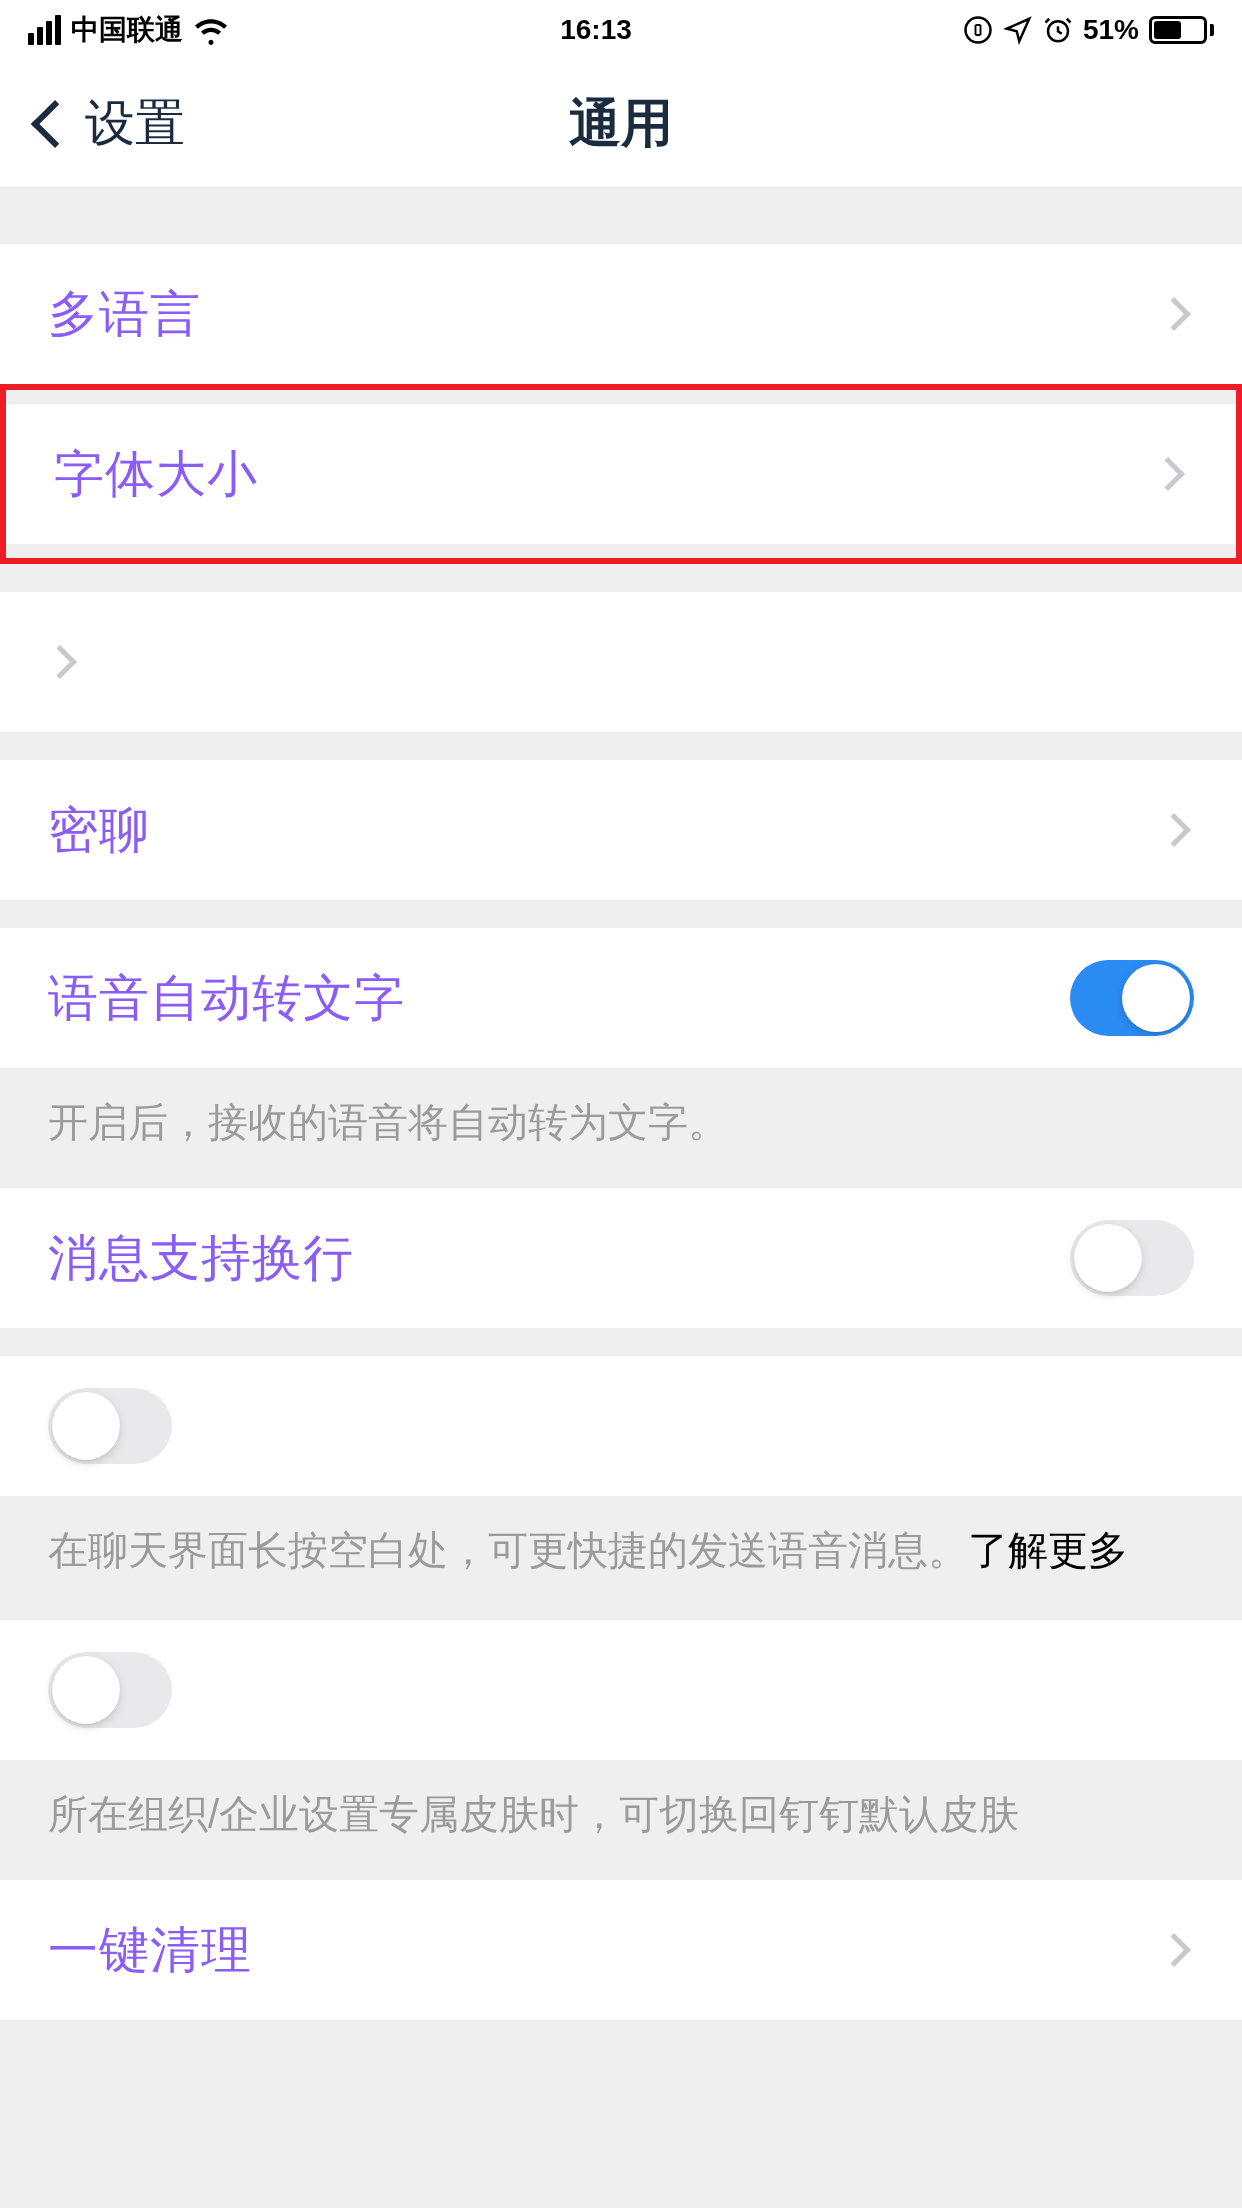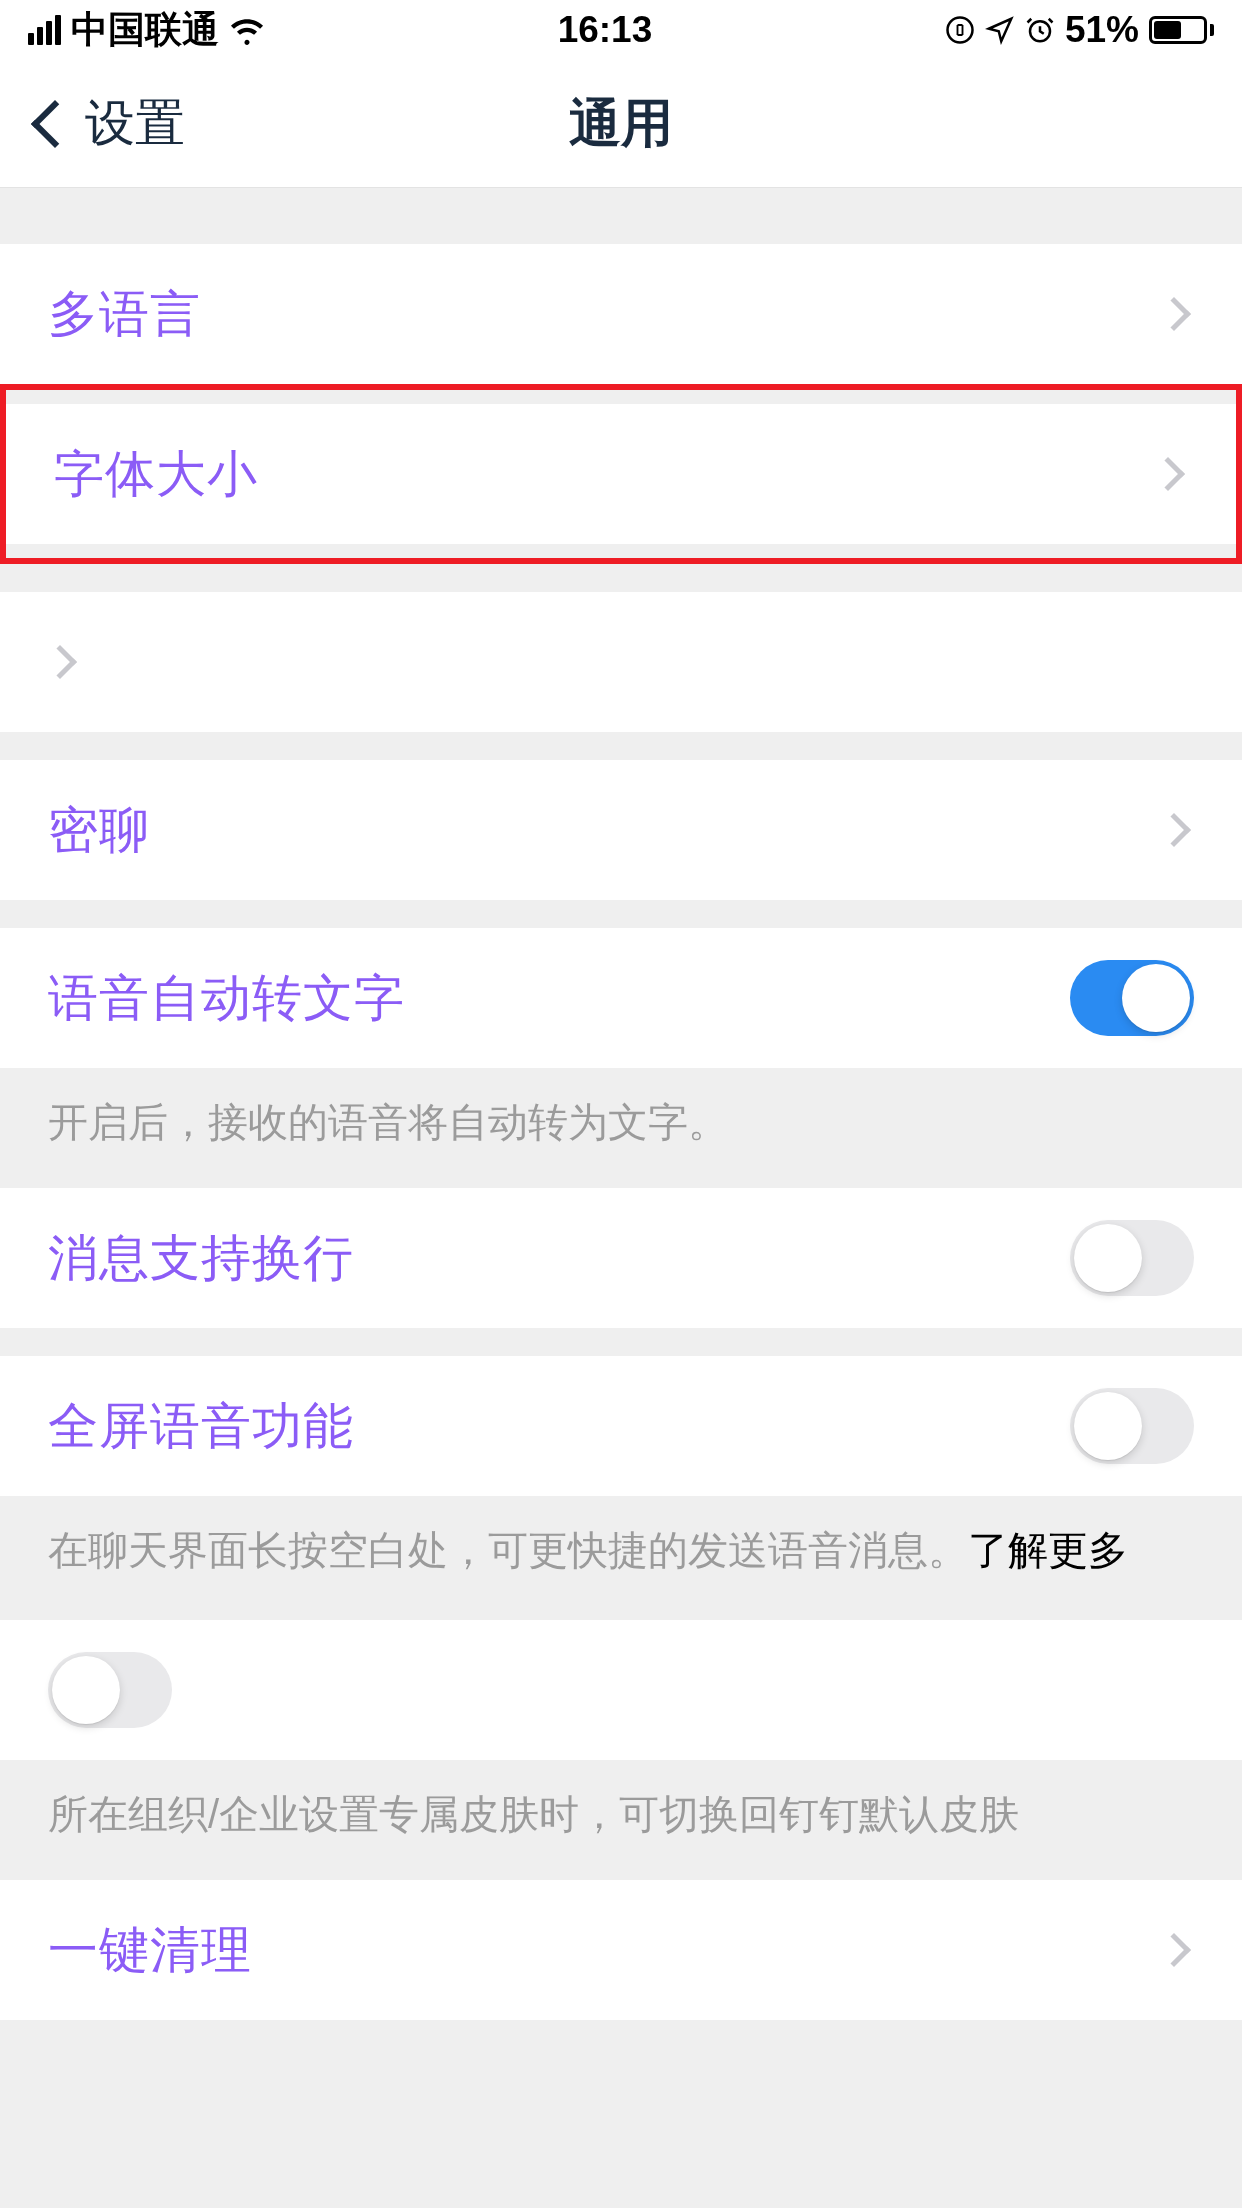--- a/index.html
+++ b/index.html
@@ -11,21 +11,21 @@
       color: #1a2b3f;
       overflow: hidden;
     }
     .status-bar {
       height: 60px;
       display: flex;
       align-items: center;
       justify-content: space-between;
       padding: 0 28px;
       background: #fff;
-      font-size: 37px;
+      font-size: 28px;
       font-weight: 600;
       color: #000;
       gap: 44px;
     }
     .status-left { display: flex; align-items: center; gap: 10px; }
     .status-right { display: flex; align-items: center; gap: 10px; }
     .signal-bars { display: inline-flex; align-items: flex-end; gap: 3px; }
     .signal-bars span { width: 6px; background: #000; display: block; border-radius: 1px; }
     .signal-bars span:nth-child(1){height:12px}
     .signal-bars span:nth-child(2){height:18px}
@@ -176,21 +176,20 @@
 <div class="row">
   <span class="row-label">消息支持换行</span>
   <div class="toggle off">
       <div class="knob"></div>
     </div>
 </div>
 
 <div class="section-gap-sm"></div>
 
 <div class="row">
-  <span class="row-label">全屏语音功能</span>
   <div class="toggle off">
       <div class="knob"></div>
     </div>
 </div>
 <div class="desc">
   <span>在聊天界面长按空白处，可更快捷的发送语音消息。</span><span class="link">了解更多</span>
 </div>
 
 <div class="row">
   <div class="toggle off">

